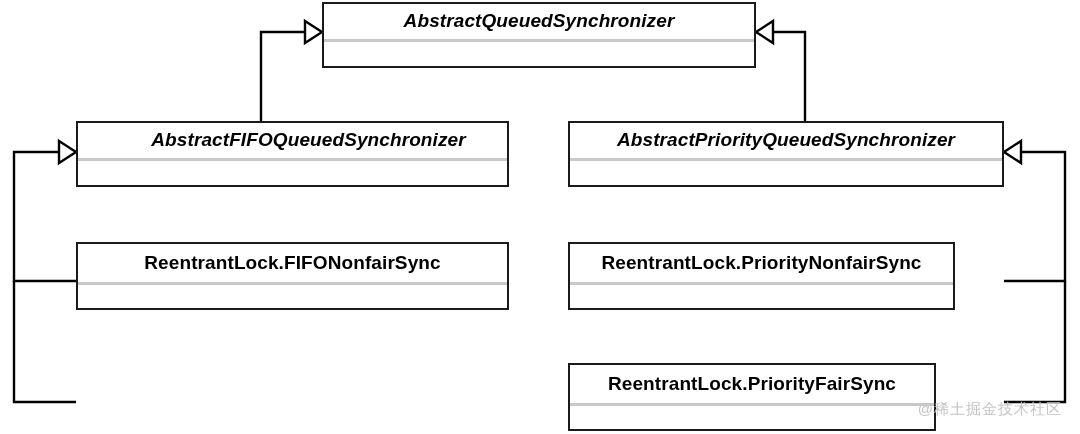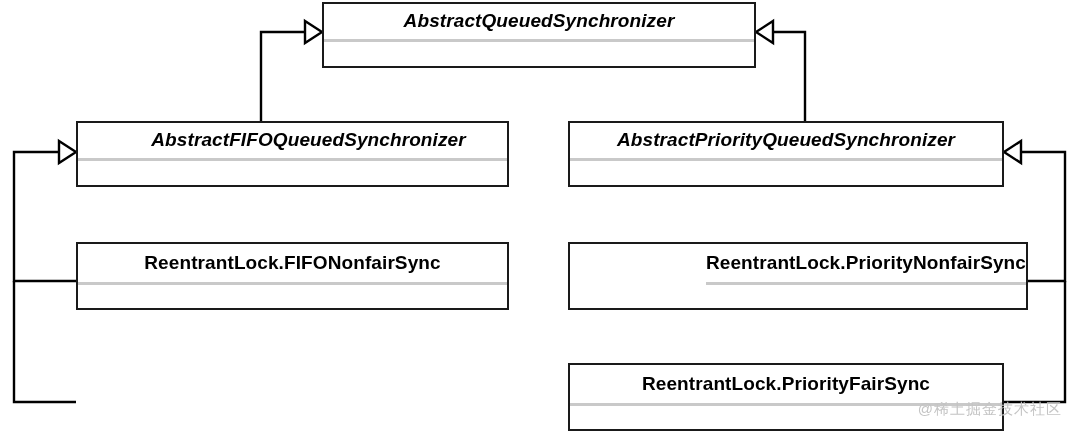--- a/index.html
+++ b/index.html
@@ -61,25 +61,25 @@
   }
   
   #class-aqs        { left: 322px; top: 2px;   width: 434px; height: 66px; }
   #class-aqs .uml-name-compartment        { height: 38px; }
   #class-afifo      { left: 76px;  top: 121px; width: 433px; height: 66px; }
   #class-afifo .uml-name-compartment      { height: 38px; padding-left: 32px; }
   #class-aprio      { left: 568px; top: 121px; width: 436px; height: 66px; }
   #class-aprio .uml-name-compartment      { height: 38px; }
   #class-fifononfair{ left: 76px;  top: 242px; width: 433px; height: 68px; }
   #class-fifononfair .uml-name-compartment{ height: 41px; }
-  #class-prononfair { left: 568px; top: 242px; width: 460px; height: 68px; align-items: flex-end; }
+  #class-prononfair { left: 568px; top: 242px; width: 387px; height: 68px; }
   #class-prononfair .uml-name-compartment { height: 41px; }
   #class-fifofair   { left: 76px;  top: 363px; width: 433px; height: 68px; }
   #class-fifofair .uml-name-compartment   { height: 41px; }
-  #class-priofair   { left: 568px; top: 363px; width: 436px; height: 68px; }
+  #class-priofair   { left: 568px; top: 363px; width: 368px; height: 68px; }
   #class-priofair .uml-name-compartment   { height: 41px; }
 
   #watermark {
     position: absolute;
     right: 18px;
     top: 400px;
     font-size: 15px;
     color: #c4c4c4;
     letter-spacing: 1px;
     white-space: nowrap;

